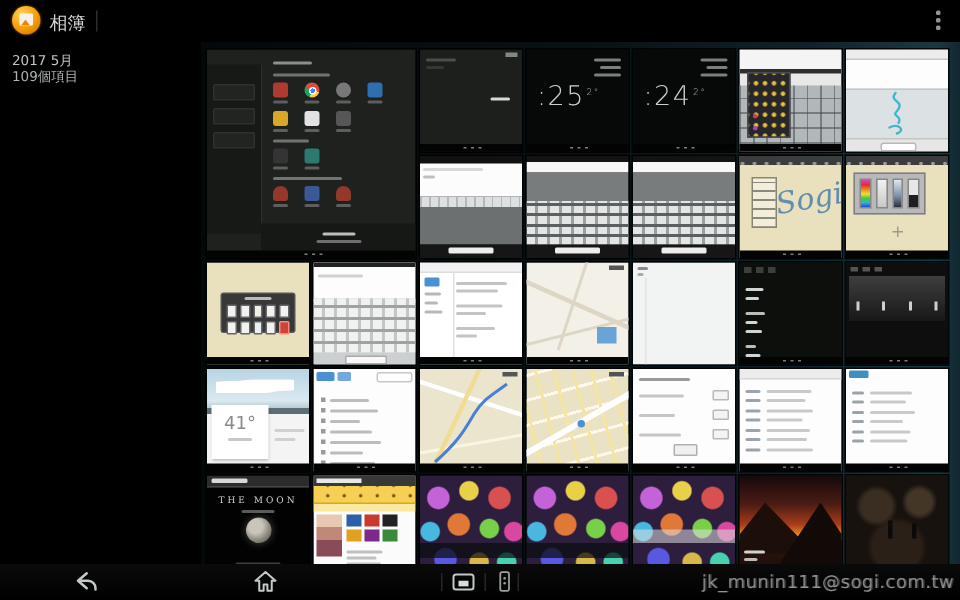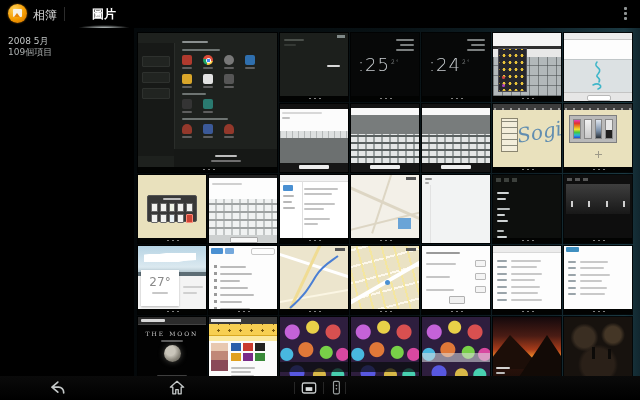--- a/index.html
+++ b/index.html
@@ -243,32 +243,29 @@
 </style>
 </head>
 <body>
 
 <div class="actionbar">
   <div class="app-icon">
     <div class="app-icon-inner"></div>
   </div>
   <div class="app-title">相簿</div>
   <div class="tab-divider"></div>
-  <div class="tab tab-pictures selected">
-    <span>圖片</span>
-  </div>
   <div class="overflow">
       <i></i>
       <i></i>
       <i></i>
     </div>
 </div>
 
 <div class="group-info">
-  <div class="date">2008 5月</div>
+  <div class="date">2017 5月</div>
   <div class="count">109個項目</div>
 </div>
 
 <div class="grid-bg"></div>
 <div id="grid">
     <div class="tile k-restore" style="left: 138px; top: 33px; width: 139px; height: 139px;">
       <div class="rsside">
         <i></i>
         <i></i>
         <i></i>
@@ -475,21 +472,21 @@
         <i></i>
         <i></i>
         <i></i>
         <i></i>
       </div>
       <div class="snav"></div>
     </div>
     <div class="tile k-weather" style="left: 138px; top: 246px; width: 68px; height: 68px;">
       <div class="wsky"></div>
       <div class="wcard">
-        <div class="wtemp">27°</div>
+        <div class="wtemp">41°</div>
         <span class="bl"></span>
       </div>
  <div class="wlines">
         <span class="bl" style="width:20px;background:#d0d0d0;margin:4px 0"></span>
         <span class="bl" style="width:14px;background:#d0d0d0;margin:4px 0"></span>
       </div>
       <div class="snav"></div>
     </div>
     <div class="tile k-menulist" style="left: 209px; top: 246px; width: 68px; height: 68px;">
       <div class="mltop2">
@@ -700,13 +697,14 @@
   </div>
   <div class="nav-sep" style="left:323px"></div>
   <div class="navbtn" style="left:326px">
     <svg width="20" height="20" viewBox="0 0 24 24">
       <rect x="9" y="4" width="7" height="15" rx="1.5" stroke="#9aa0a0" stroke-width="1.4" fill="none"></rect>
       <circle cx="12.5" cy="9" r="1" fill="#9aa0a0"></circle>
         <circle cx="12.5" cy="13" r="1" fill="#9aa0a0"></circle>
     </svg>
   </div>
   <div class="nav-sep" style="left:345px"></div>
+  <div class="watermark">jk_munin111@sogi.com.tw</div>
 </div>
 
 </body></html>

